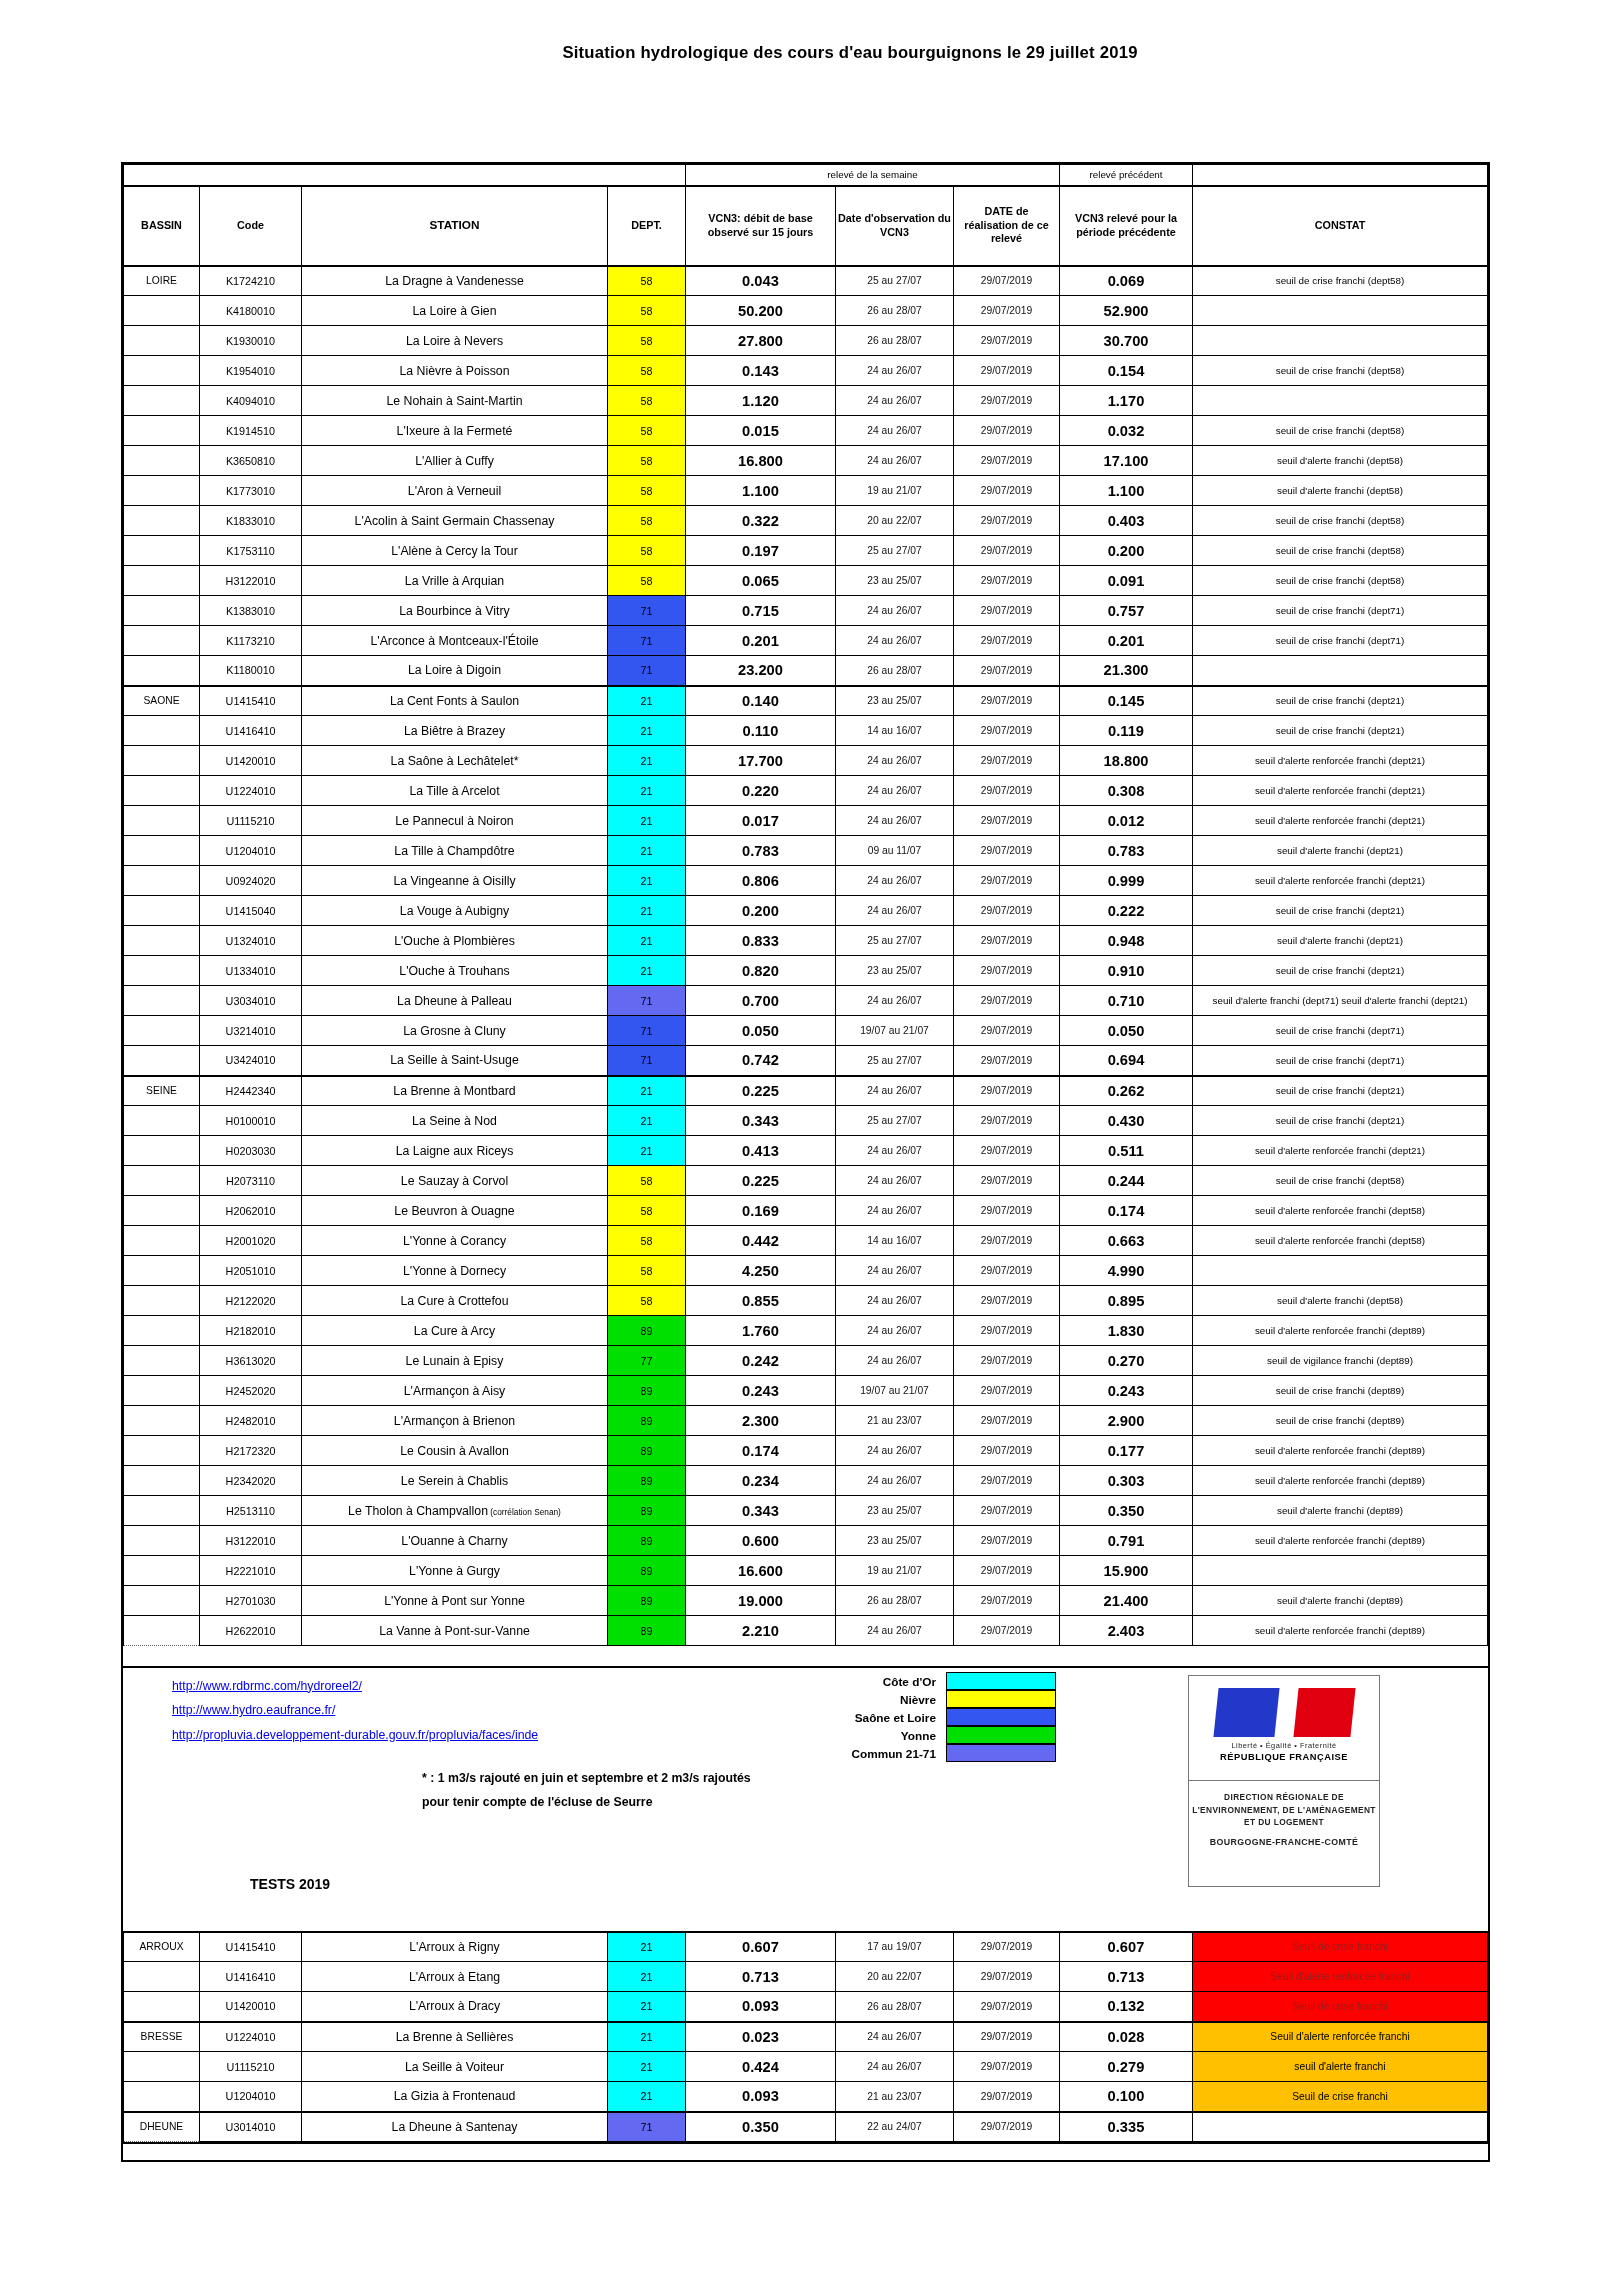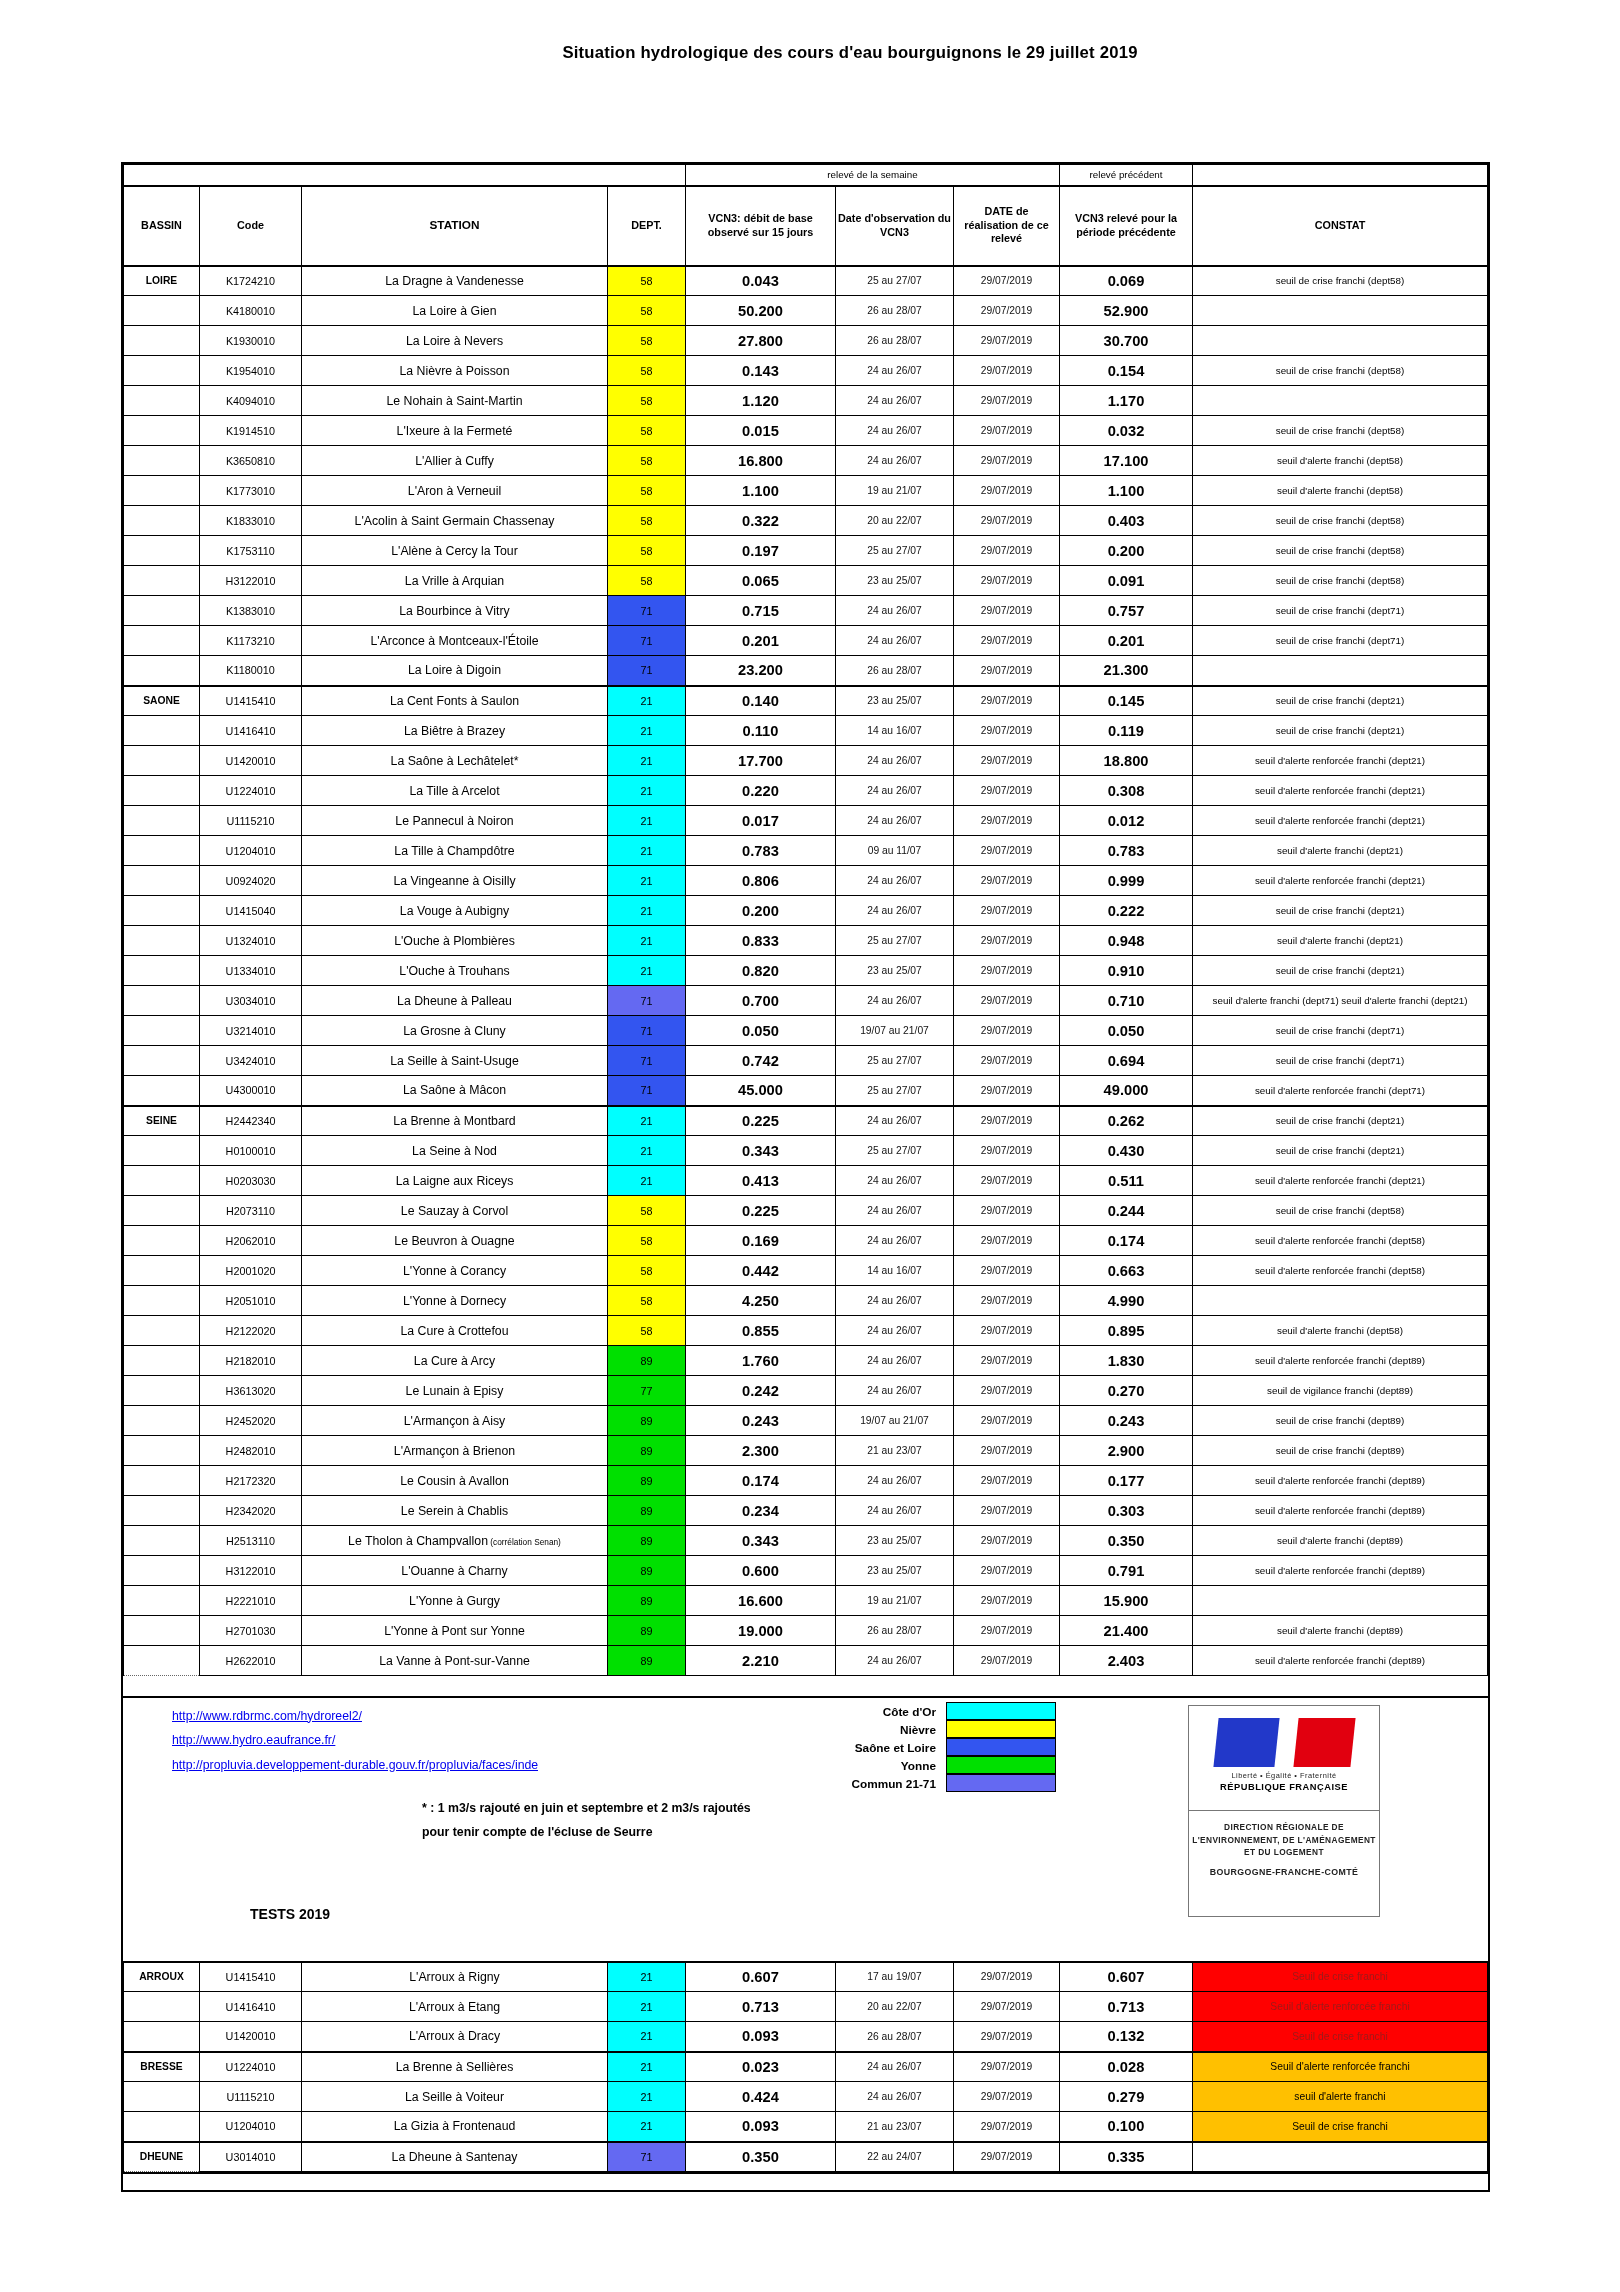--- a/index.html
+++ b/index.html
@@ -25,21 +25,21 @@
   tr.band td{height:19.6px;font-size:9.8px;white-space:nowrap;}
   tr.head th{
     height:78px;font-size:10.8px;font-weight:bold;white-space:normal;line-height:1.25;
     border-top:2px solid #000;border-bottom:2px solid #000;
   }
   tr.head th.h-station{font-size:11.8px;}
   
   tbody tr{height:30px;}
   tbody td{font-size:10.8px;white-space:nowrap;}
   tbody tr.sec td{border-top:2.5px solid #000;}
-  td.c-bassin{font-weight:bold;font-size:10.3px;border-bottom:1px dotted #666;border-radius:12px;}
+  td.c-bassin{font-weight:normal;font-size:10.3px;border-bottom:1px dotted #666;border-radius:12px;}
   td.c-code{font-size:10.8px;}
   td.c-station{font-size:12.3px;}
   .st-note{font-size:8.3px;}
   td.c-dept{font-size:10.8px;}
   td.c-vcn3,td.c-prev{font-weight:bold;font-size:14.7px;}
   td.c-dobs,td.c-dreal{font-size:10.3px;color:#111;}
   td.c-constat{font-size:9.8px;white-space:normal;line-height:1.15;margin-left:10px;}
   td.c-constat.red{background:#FF0000;color:#9c1a1a;font-size:10.3px;}
   td.c-constat.amber{background:#FFC000;color:#000;font-size:10.3px;}
   
@@ -397,31 +397,20 @@
     <td class="c-bassin"></td>
     <td class="c-code">U3424010</td>
     <td class="c-station"><span class="st-name">La Seille à Saint-Usuge</span><span class="st-note"></span></td>
     <td class="c-dept" style="background: rgb(51, 85, 240);">71</td>
     <td class="c-vcn3">0.742</td>
     <td class="c-dobs">25 au 27/07</td>
     <td class="c-dreal">29/07/2019</td>
     <td class="c-prev">0.694</td>
     <td class="c-constat">seuil de crise franchi (dept71)</td>
   </tr>
-          <tr>
-    <td class="c-bassin"></td>
-    <td class="c-code">U4300010</td>
-    <td class="c-station"><span class="st-name">La Saône à Mâcon</span><span class="st-note"></span></td>
-    <td class="c-dept" style="background: rgb(51, 85, 240);">71</td>
-    <td class="c-vcn3">45.000</td>
-    <td class="c-dobs">25 au 27/07</td>
-    <td class="c-dreal">29/07/2019</td>
-    <td class="c-prev">49.000</td>
-    <td class="c-constat">seuil d'alerte renforcée franchi (dept71)</td>
-  </tr>
           <tr class="sec">
     <td class="c-bassin">SEINE</td>
     <td class="c-code">H2442340</td>
     <td class="c-station"><span class="st-name">La Brenne à Montbard</span><span class="st-note"></span></td>
     <td class="c-dept" style="background: rgb(0, 255, 255);">21</td>
     <td class="c-vcn3">0.225</td>
     <td class="c-dobs">24 au 26/07</td>
     <td class="c-dreal">29/07/2019</td>
     <td class="c-prev">0.262</td>
     <td class="c-constat">seuil de crise franchi (dept21)</td>

